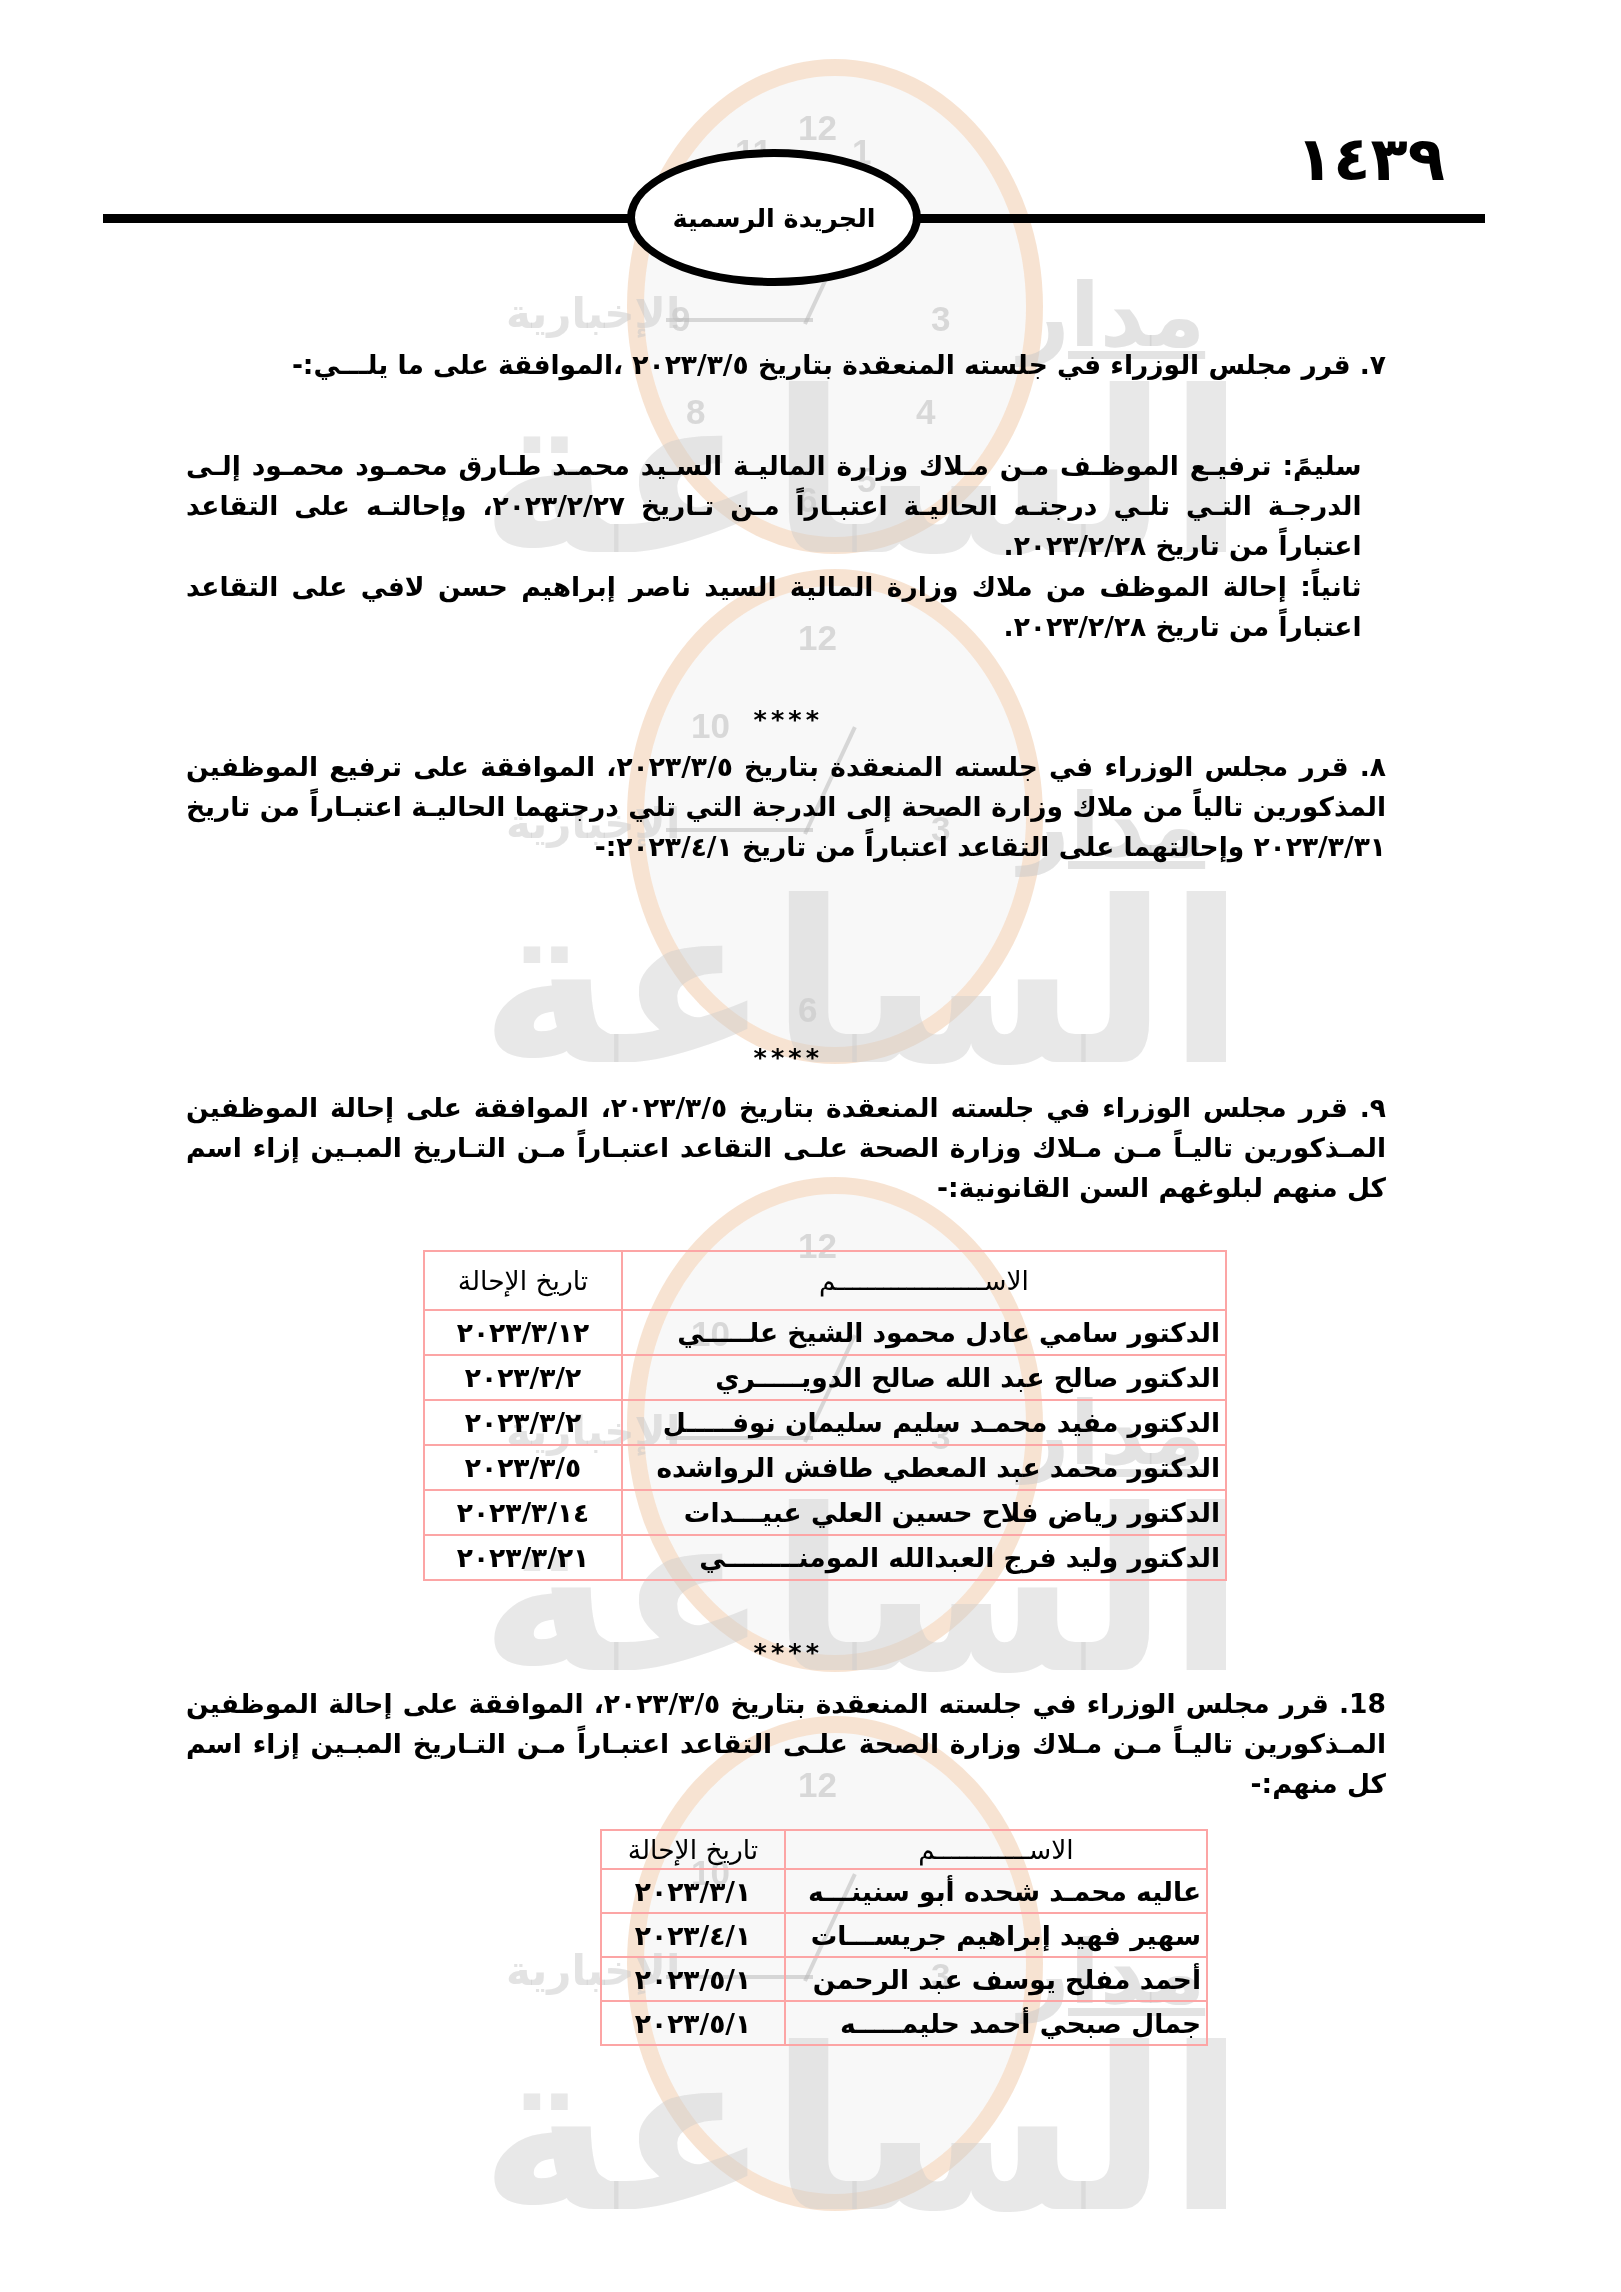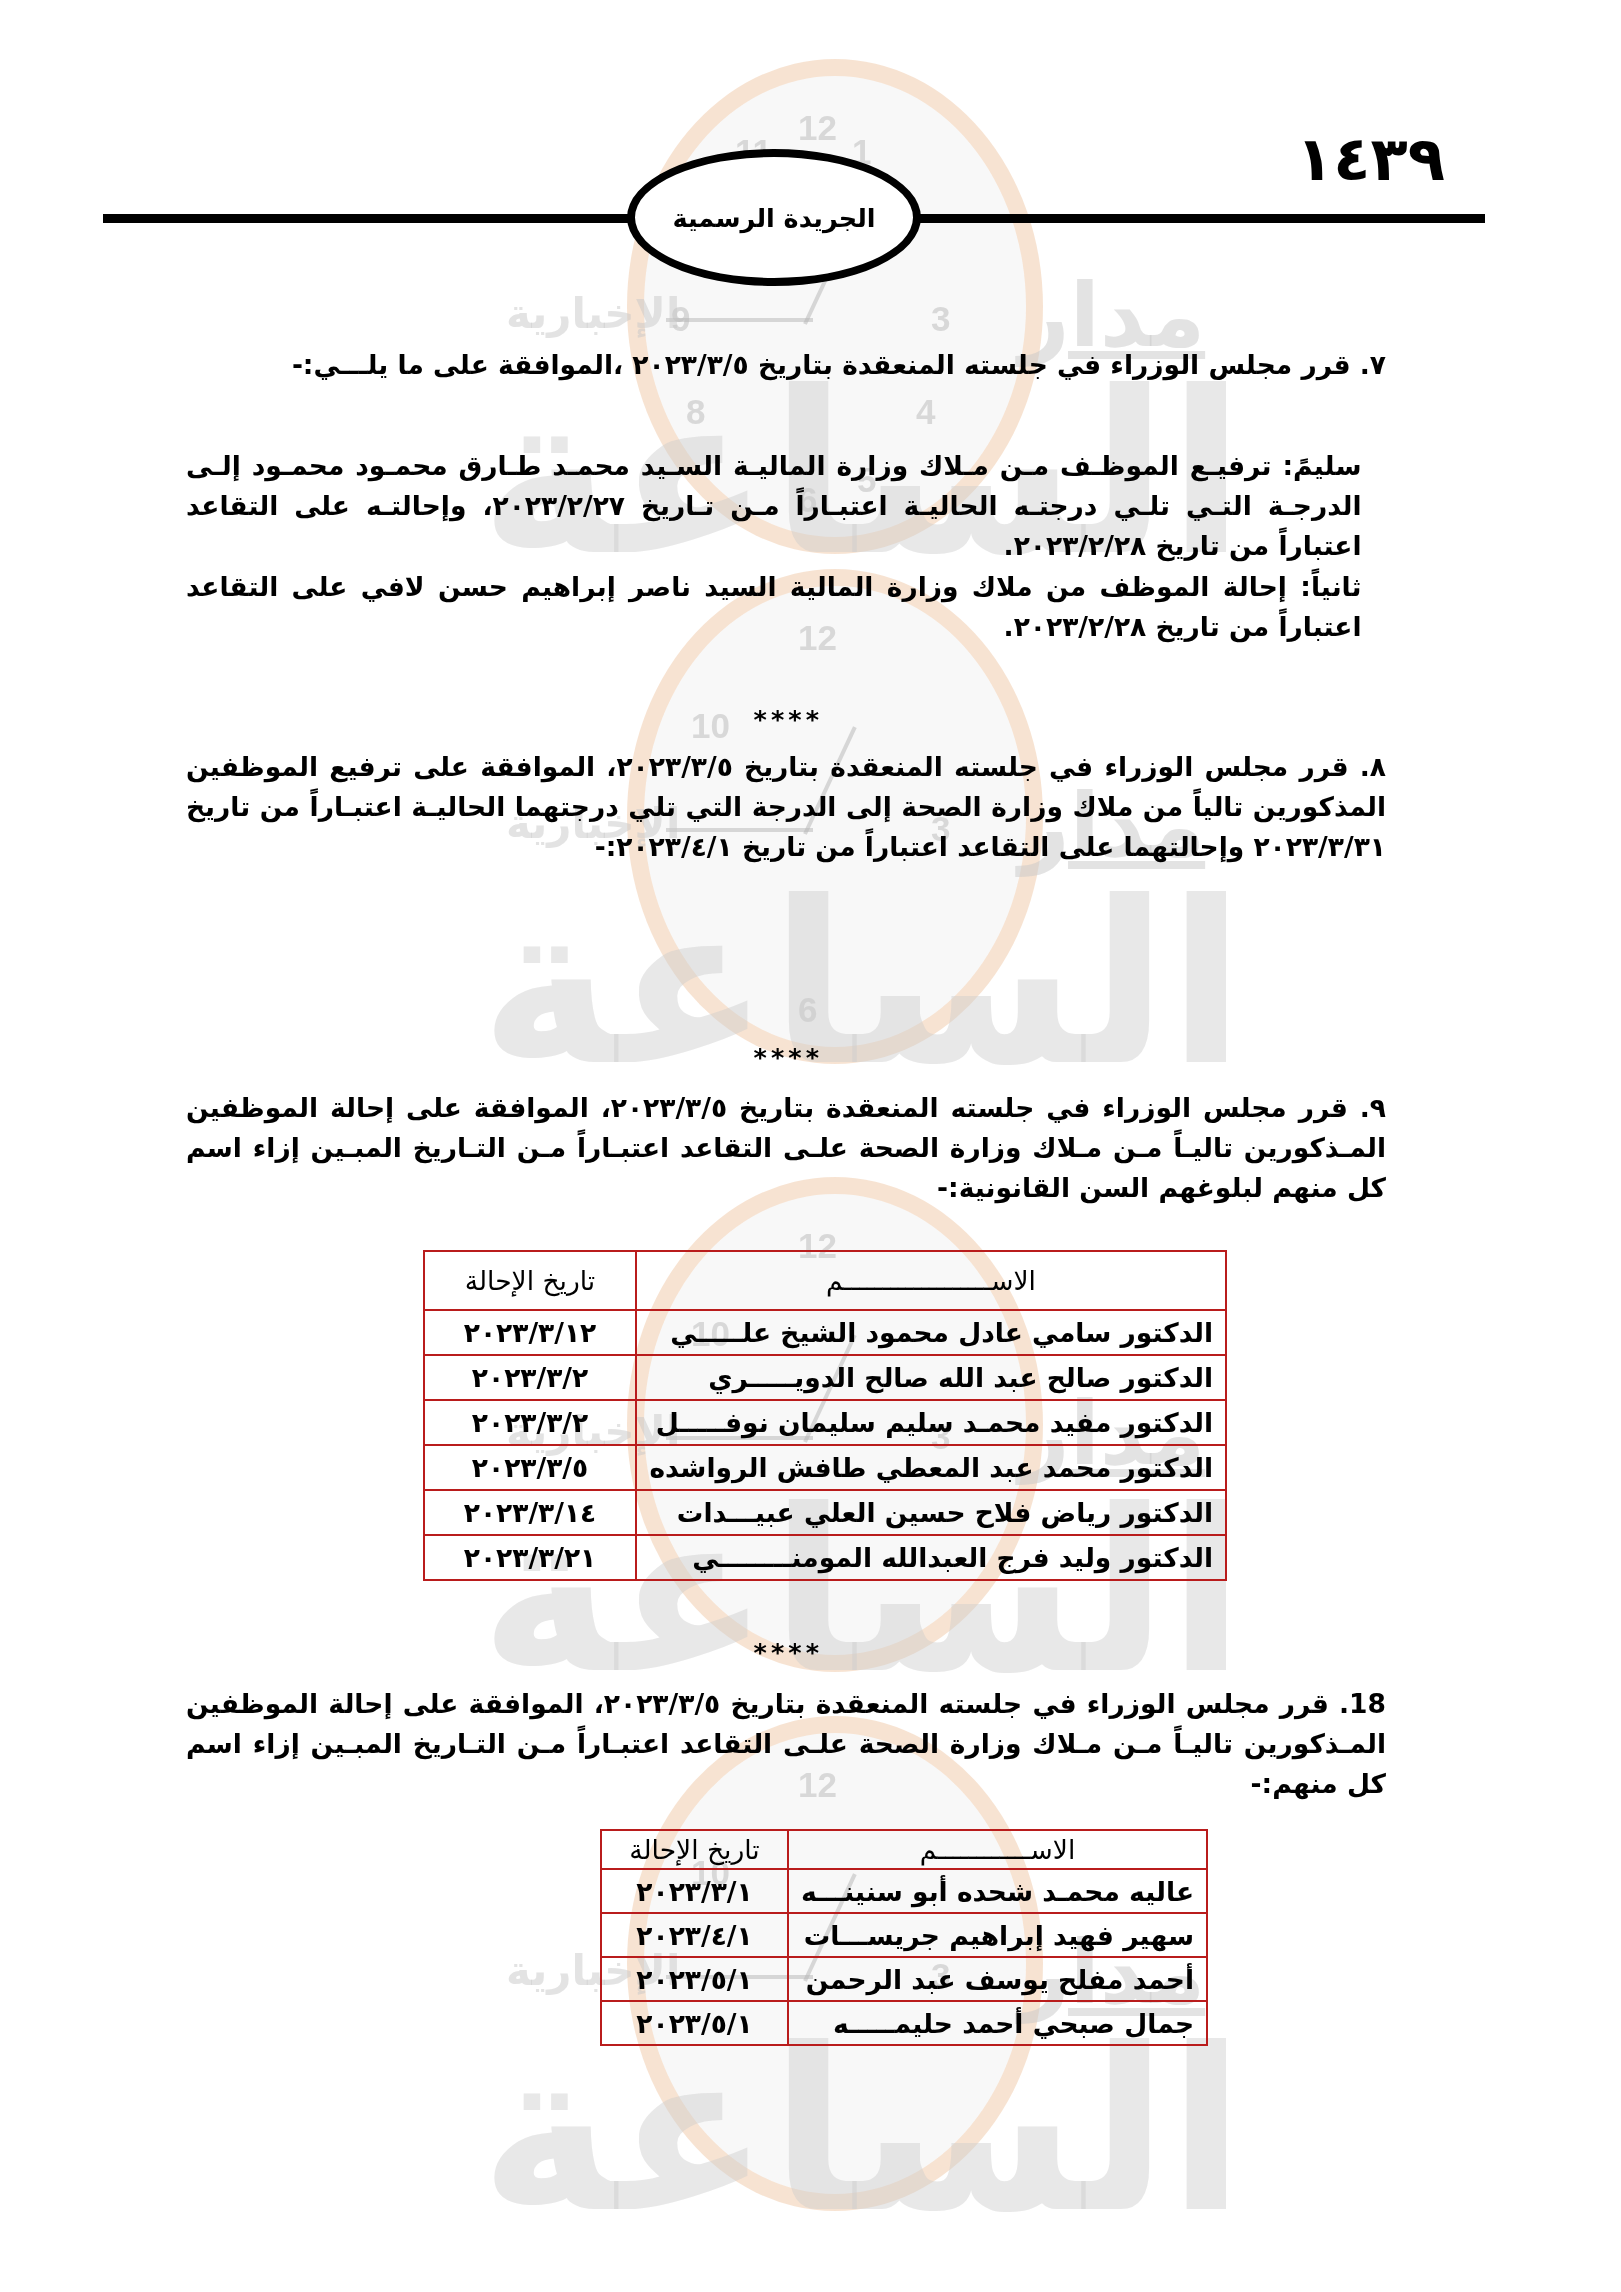--- a/index.html
+++ b/index.html
@@ -66,21 +66,21 @@
     letter-spacing: 2px; font-weight: bold;
   }
   .bullets { position: absolute; font-weight: bold; font-size: 27.4px; line-height: 43px; }
   .bullets div { white-space: nowrap; }
 
   table.ret {
     position: absolute; border-collapse: collapse; font-weight: bold; z-index: 3;
     background: transparent;
   }
   table.ret td, table.ret th {
-    border: 2px solid #b91c1c; padding: 0 12px; font-size: 26.5px; white-space: nowrap;
+    border: 2px solid #fca5a5; padding: 0 5px; font-size: 26.5px; white-space: nowrap;
   }
   table.ret th { font-weight: normal; font-size: 26.5px; }
   table.ret td.date, table.ret th.date { text-align: center; }
   table.ret td.name { }
   table.ret th.name { text-align: center; margin-top: 41px; }
 </style>
 </head>
 <body>
 
 <div class="wm" style="top:39px;">

